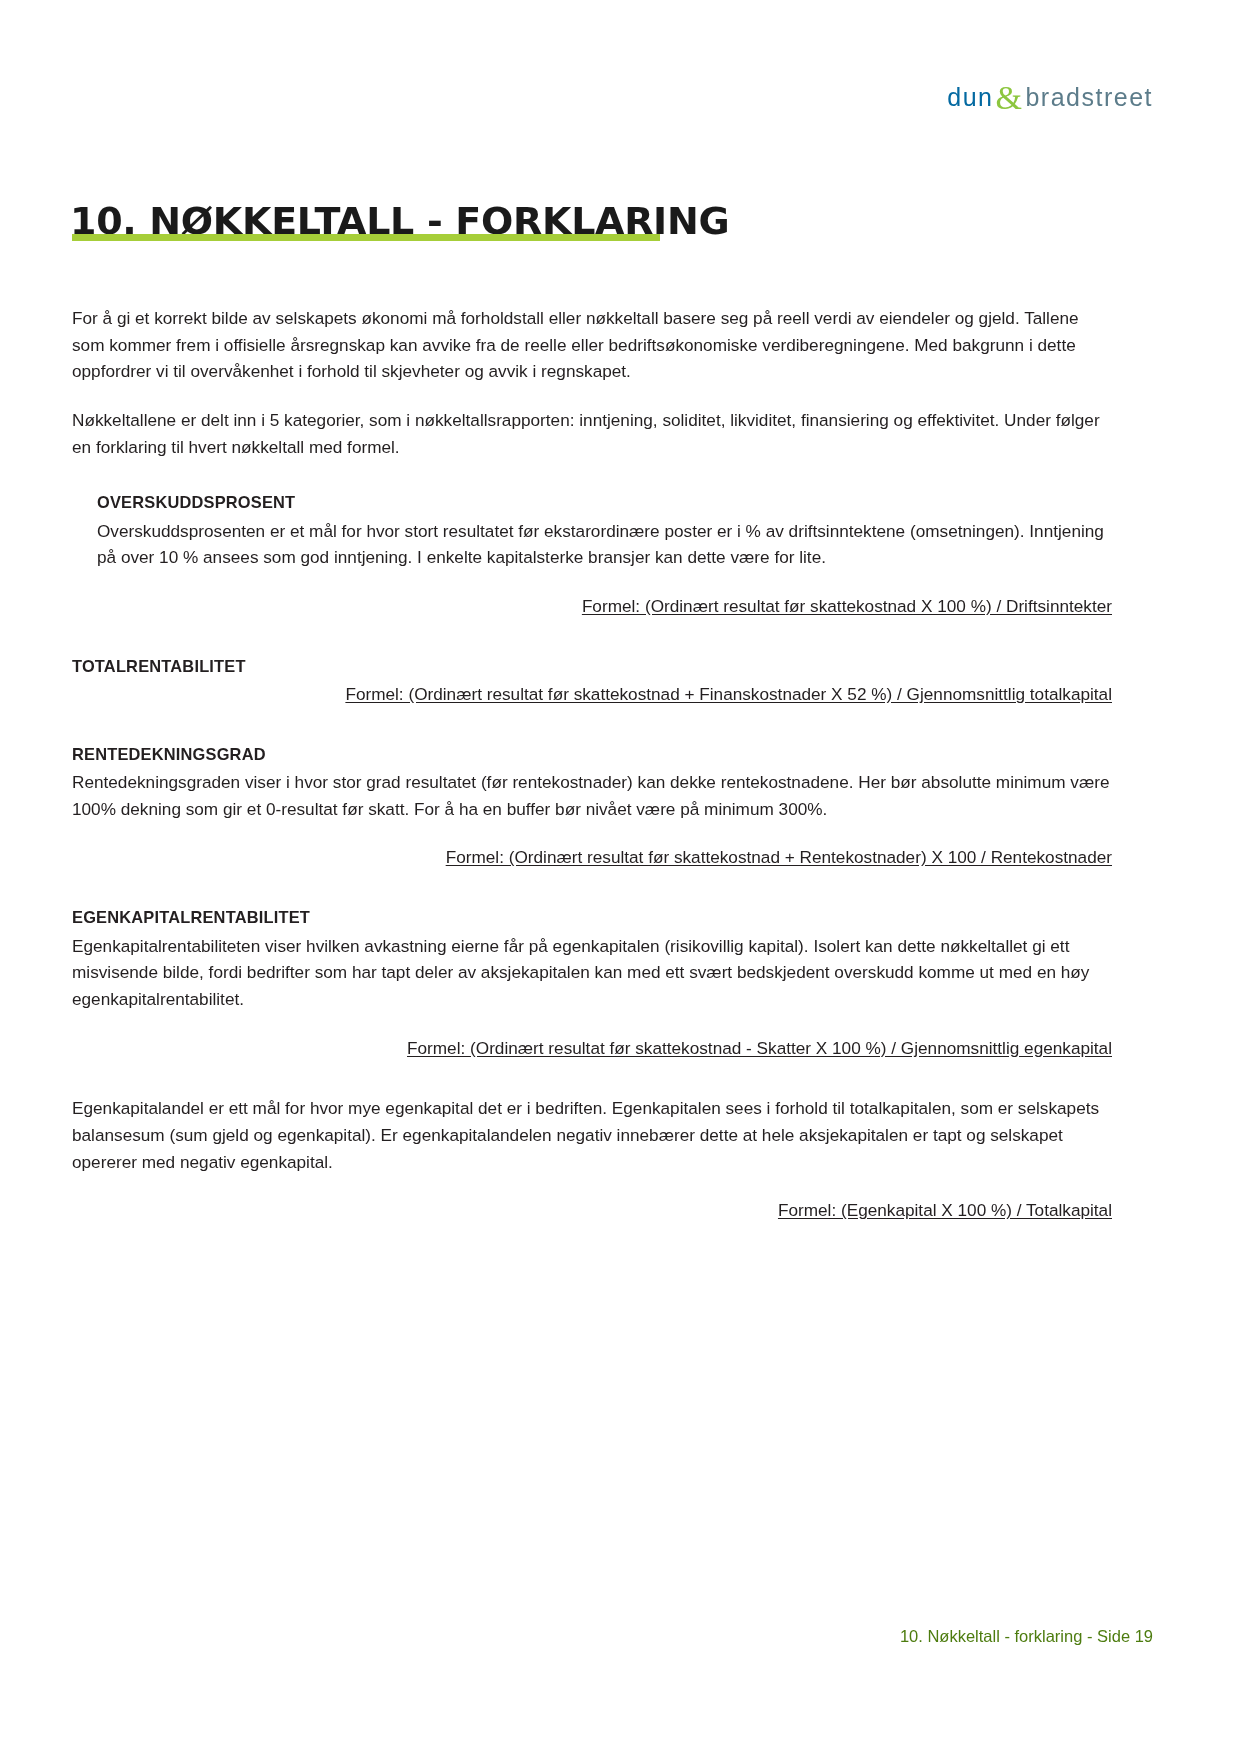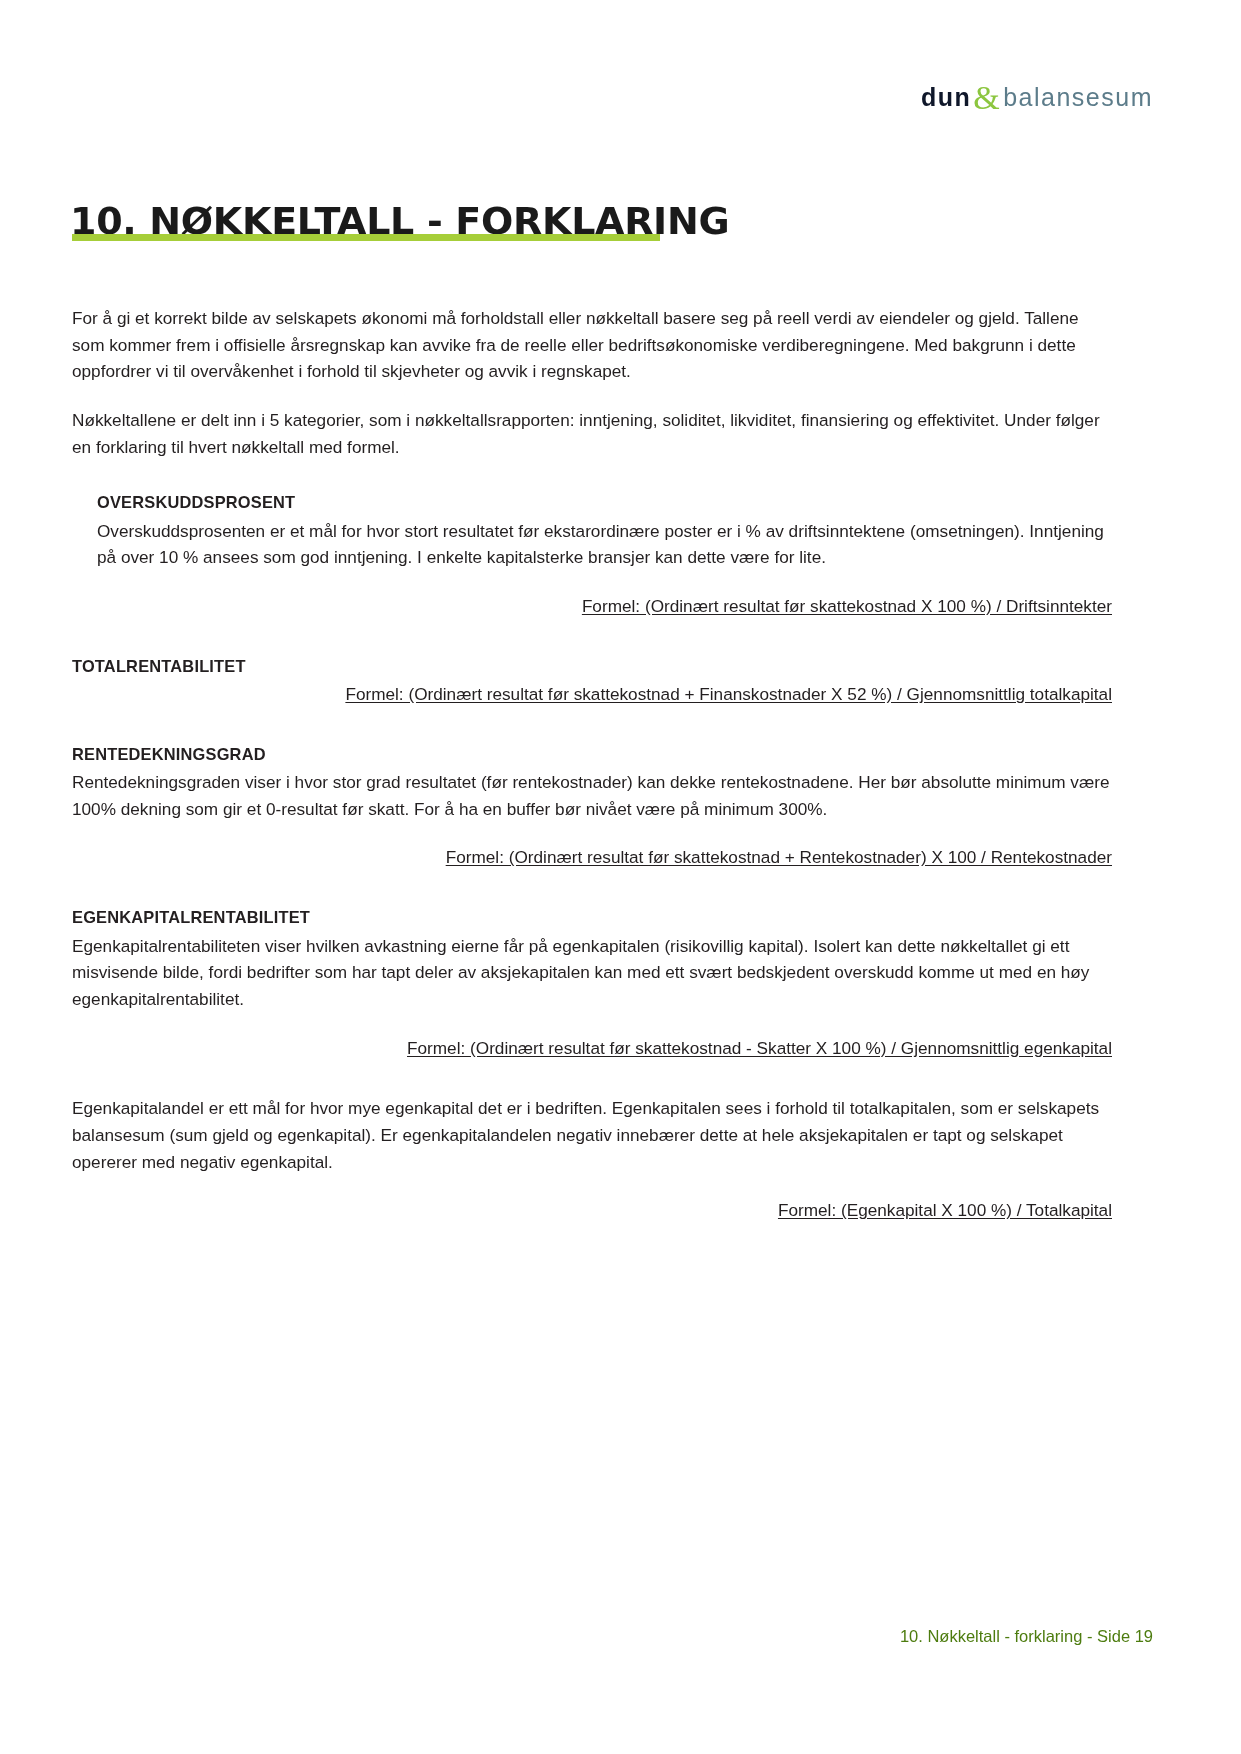--- a/index.html
+++ b/index.html
@@ -26,22 +26,22 @@
   .logo {
     position: absolute;
     top: 78px;
     right: 88px;
     display: flex;
     align-items: center;
     letter-spacing: 1.5px;
     font-size: 25px;
   }
   .logo .dun {
-    color: #0f172a;
-    font-weight: 700;
+    color: #0369a1;
+    font-weight: 400;
   }
   .logo .amp {
     color: #8cc63f;
     font-size: 34px;
     font-weight: 400;
     margin: 0 2px;
     position: relative;
     top: 1px;
     font-family: "Liberation Serif", serif;
   }
@@ -122,21 +122,21 @@
   }
 </style>
 </head>
 <body>
 
 <div class="page">
 
   <div class="logo">
     <span class="dun">dun</span>
     <span class="amp">&amp;</span>
-    <span class="bradstreet">balansesum</span>
+    <span class="bradstreet">bradstreet</span>
   </div>
 
   <h1 class="title">10. NØKKELTALL - FORKLARING</h1>
   <div class="title-rule"></div>
 
   <div class="content">
 
     <p>For å gi et korrekt bilde av selskapets økonomi må forholdstall eller nøkkeltall basere seg på reell verdi av eiendeler og gjeld. Tallene som kommer frem i offisielle årsregnskap kan avvike fra de reelle eller bedriftsøkonomiske verdiberegningene. Med bakgrunn i dette oppfordrer vi til overvåkenhet i forhold til skjevheter og avvik i regnskapet.</p>
 
     <p>

